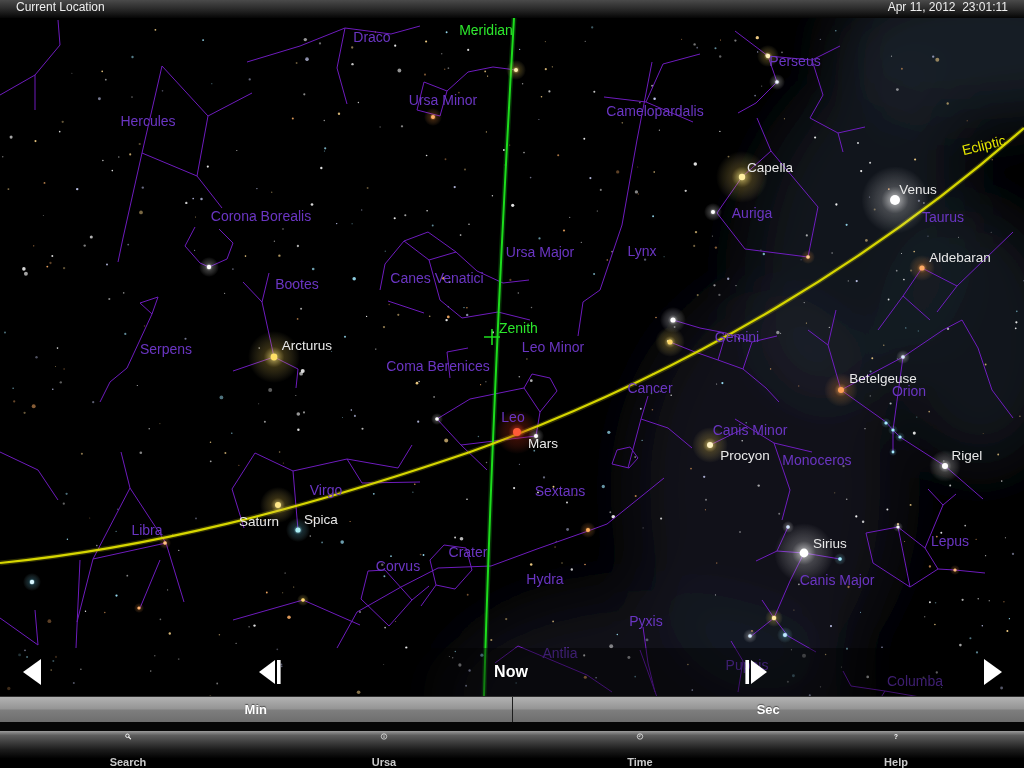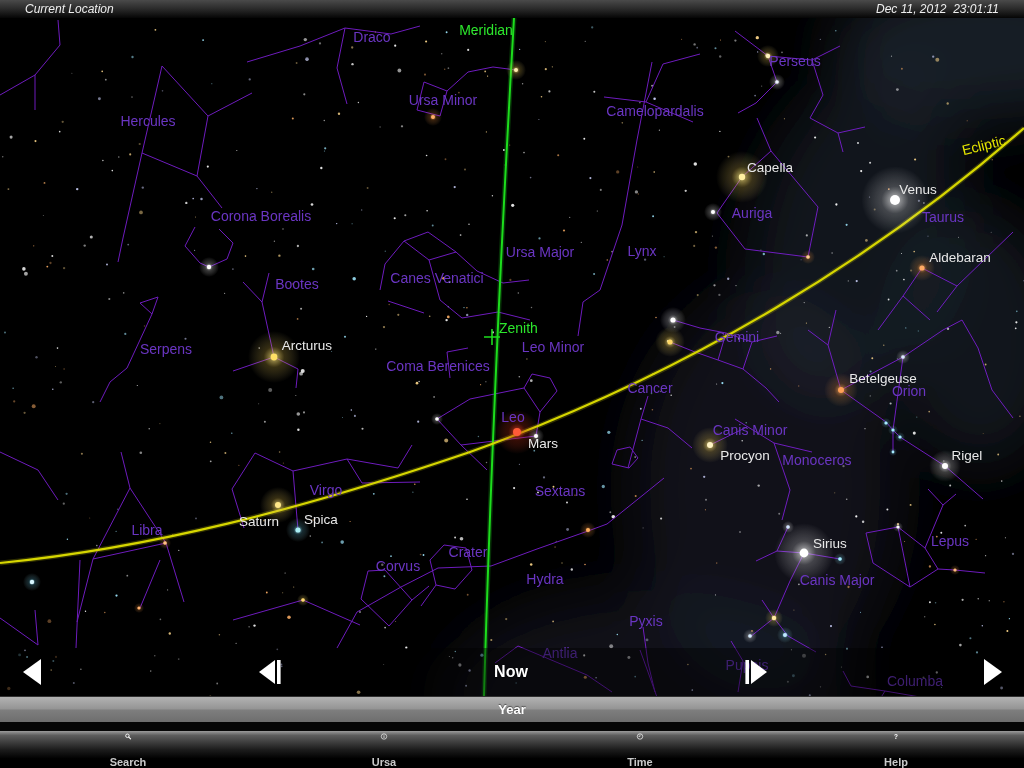--- a/index.html
+++ b/index.html
@@ -2,22 +2,22 @@
 <html><head>
 <meta charset="utf-8">
 <style>
   html,body{margin:0;padding:0;background:#000;}
   body{width:1024px;height:768px;overflow:hidden;font-family:"Liberation Sans",sans-serif;}
   .stage{position:relative;width:1024px;height:768px;background:#000;overflow:hidden;}
 
   
   .topbar{position:absolute;top:0;left:0;width:1024px;height:18px;z-index:6;
     background:linear-gradient(#4a4a4a,#262626 55%,#050505);
-    display:flex;justify-content:space-between;align-items:center;
-    padding:0 25px;box-sizing:border-box;color:#efefef;font-size:12px;font-style:italic;}
+    display:flex;justify-content:space-between;align-items:flex-start;
+    padding:0 16px;box-sizing:border-box;color:#efefef;font-size:12px;}
   .topbar span{white-space:pre;}
 
   
   #sky{position:absolute;top:0;left:0;z-index:1;display:block;}
   .clab{fill:#6a35c2;font-size:14px;text-anchor:middle;font-family:"Liberation Sans",sans-serif;}
   .slab{fill:#e9e9e9;font-size:13.5px;text-anchor:middle;font-family:"Liberation Sans",sans-serif;}
   .rlab{font-size:14px;font-family:"Liberation Sans",sans-serif;}
 
   
   .playbar{position:absolute;top:648px;left:0;width:1024px;height:48px;z-index:3;
@@ -45,21 +45,21 @@
   .tool svg{display:block;}
   .tlabel{margin-top:16px;}
 </style>
 </head>
 <body>
 
 <div class="stage">
 
   <div class="topbar">
     <span>Current Location</span>
-    <span>Dec 11, 2012  23:01:11</span>
+    <span>Apr 11, 2012  23:01:11</span>
   </div>
 
   <svg id="sky" width="1024" height="731" viewBox="0 0 1024 731">
     <defs>
       <radialGradient id="gW">
           <stop offset="0" stop-color="#ffffff" stop-opacity="0.75"></stop>
           <stop offset="0.4" stop-color="#dddddd" stop-opacity="0.25"></stop>
           <stop offset="1" stop-color="#ffffff" stop-opacity="0"></stop>
         </radialGradient>
       <radialGradient id="gY">
@@ -836,21 +836,22 @@
         </svg>
     </div>
     <div class="pbtn" style="left:983px;width:22px;">
       <svg width="22" height="28" viewBox="0 0 22 28">
           <polygon points="1,1 19,14 1,27" fill="#fff"></polygon>
         </svg>
     </div>
   </div>
 
   <div class="timebar">
-    <div class="tseg">Year</div>
+    <div class="tseg">Min</div>
+    <div class="tseg">Sec</div>
   </div>
 
   <div class="gapbar"></div>
 
   <div class="toolbar">
     <div class="tool">
       <svg width="24" height="24" viewBox="0 0 24 24">
         <circle cx="10" cy="9.5" r="6" fill="none" stroke="#fff" stroke-width="3"></circle>
         <line x1="14.5" y1="14" x2="21" y2="20.5" stroke="#fff" stroke-width="3.6" stroke-linecap="round"></line>
       </svg>

